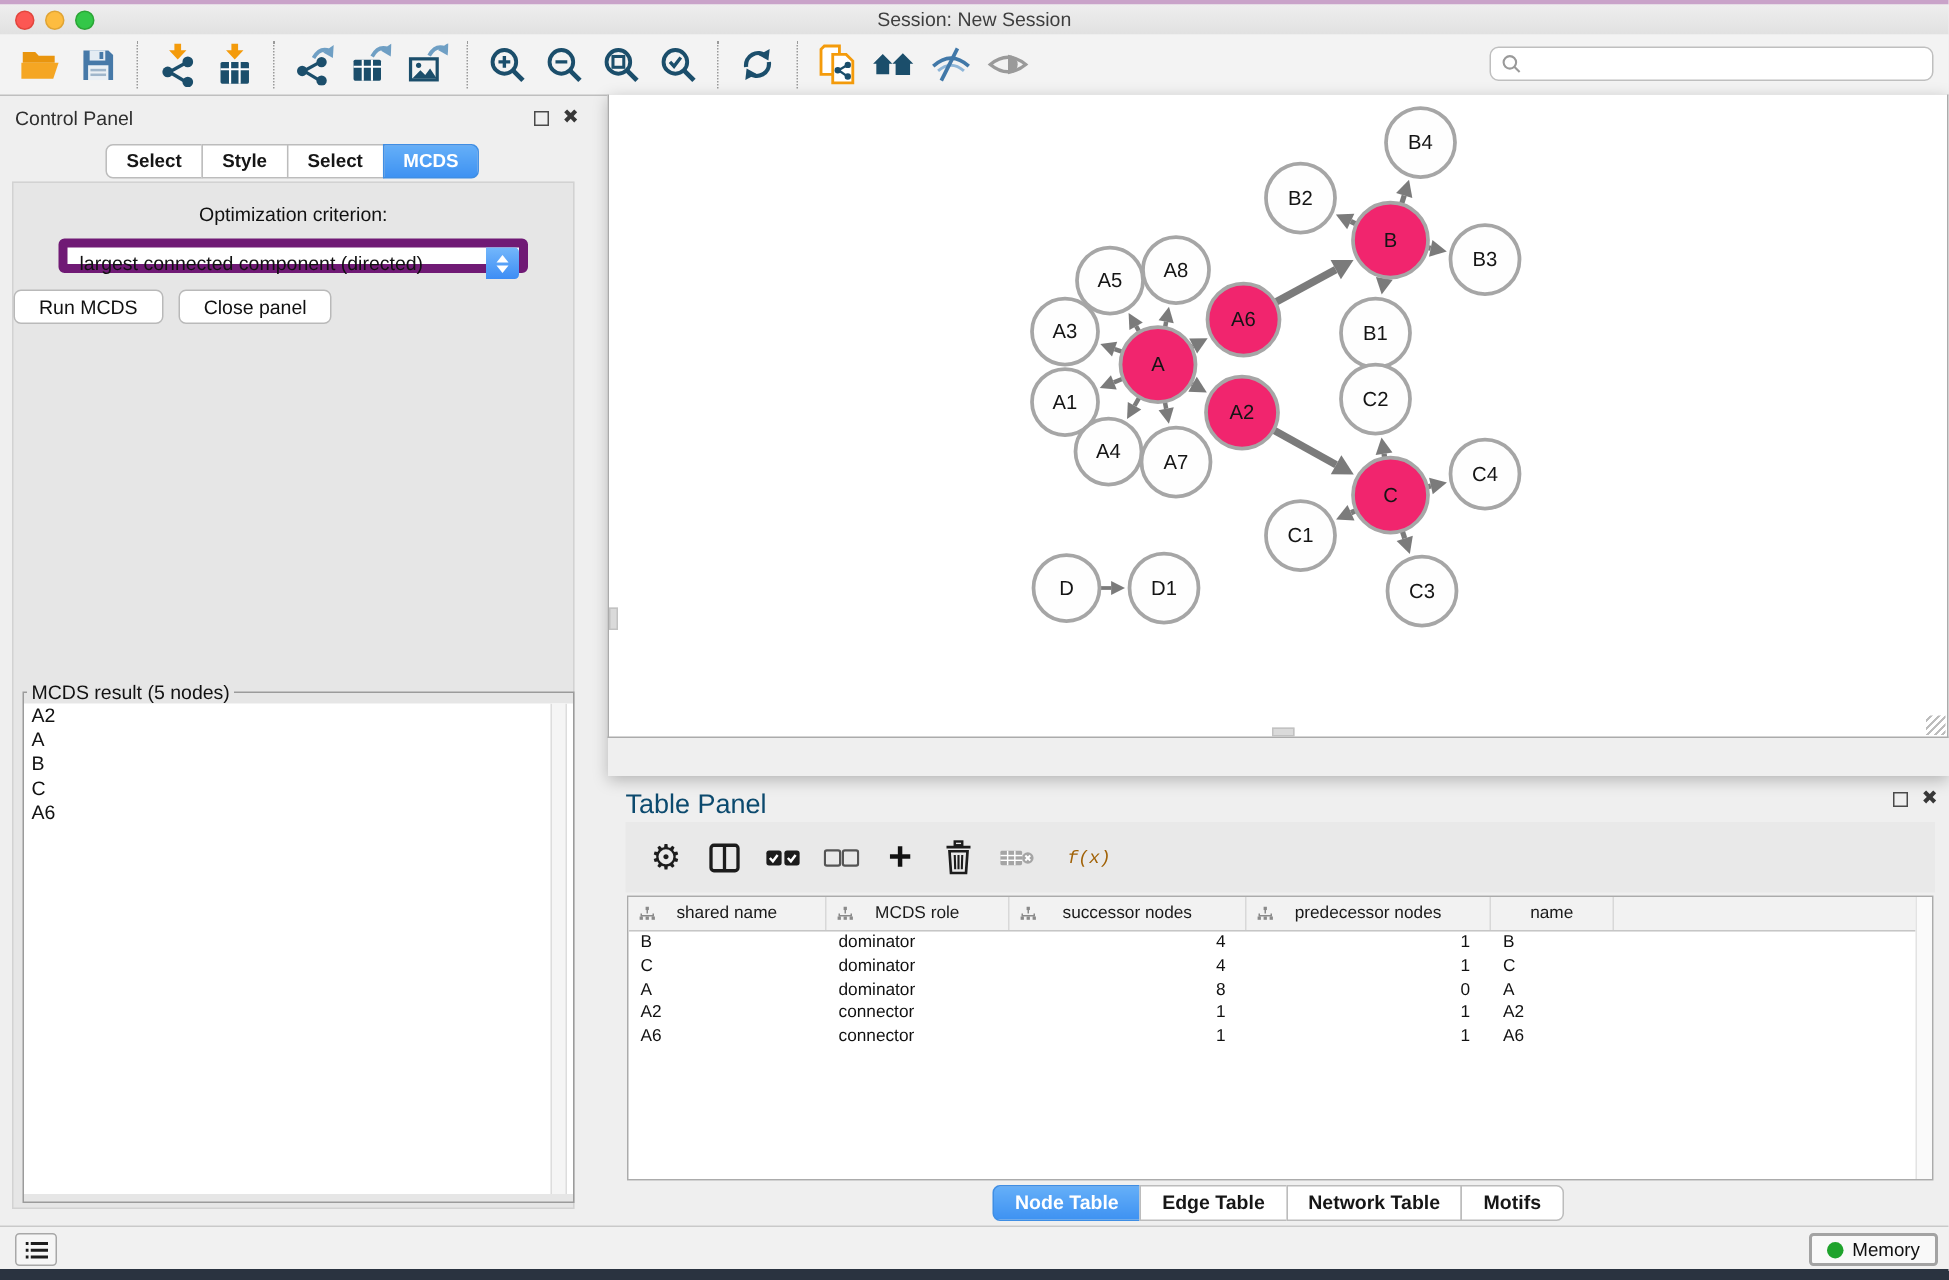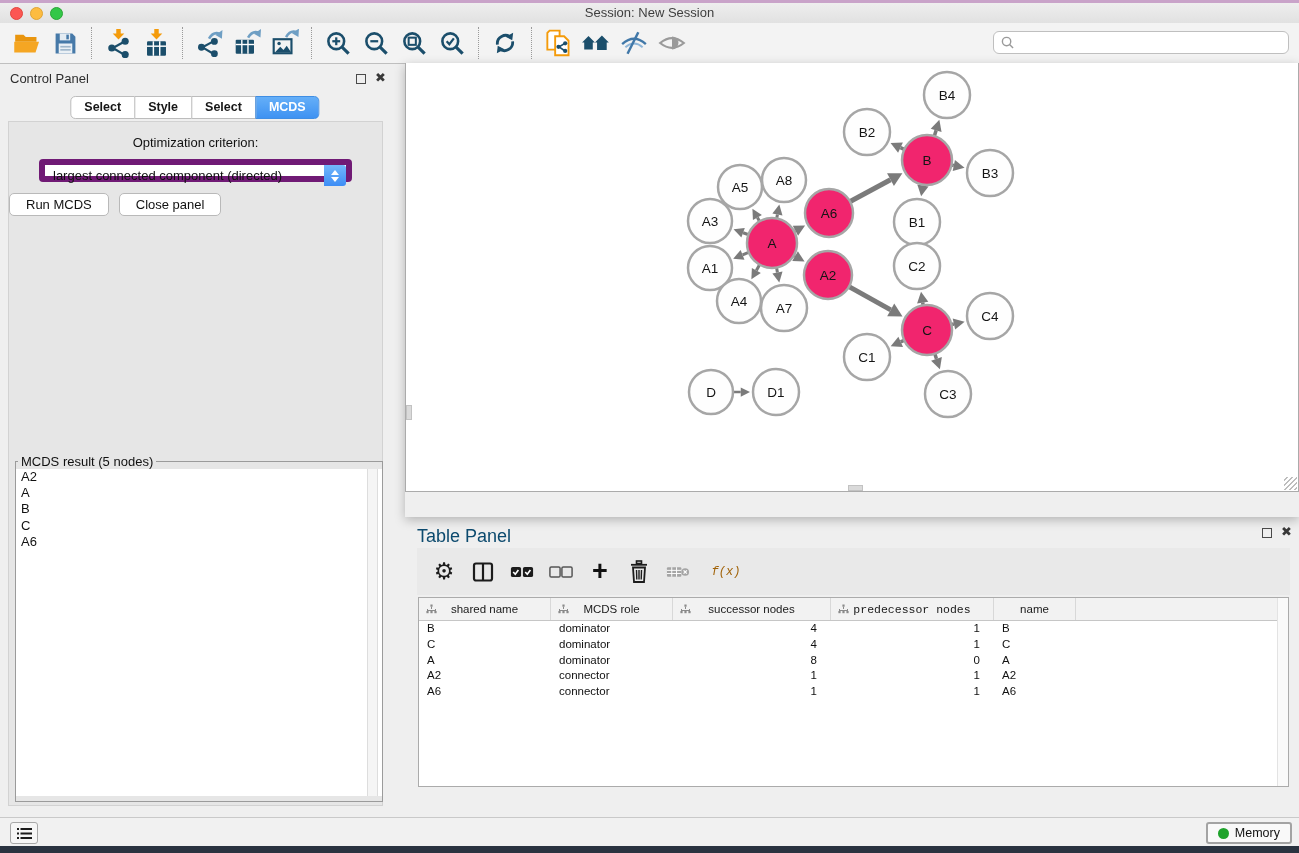--- a/index.html
+++ b/index.html
@@ -475,21 +475,21 @@
               <line x1="5.5" y1="2.7" x2="5.5" y2="5" stroke="#8A8A8A" stroke-width="1"></line>
               <line x1="1.5" y1="6.5" x2="9.5" y2="6.5" stroke="#8A8A8A" stroke-width="1"></line>
               <line x1="1.5" y1="5" x2="1.5" y2="7" stroke="#8A8A8A" stroke-width="1"></line>
               <line x1="9.5" y1="5" x2="9.5" y2="7" stroke="#8A8A8A" stroke-width="1"></line>
               <rect x="0.4" y="7" width="2.2" height="2.2" fill="#8A8A8A"></rect>
               <rect x="4.4" y="7" width="2.2" height="2.2" fill="#8A8A8A"></rect>
               <rect x="8.4" y="7" width="2.2" height="2.2" fill="#8A8A8A"></rect>
             </svg></span>
           <span>successor nodes</span>
         </div>
-        <div class="col-h" style="width: 163px; font-family: Liberation Mono, monospace;">
+        <div class="col-h" style="width: 163px;">
           <span class="h-icon"><svg width="11" height="10" viewBox="0 0 11 10">
               <rect x="4.4" y="0.5" width="2.2" height="2.2" fill="#8A8A8A"></rect>
               <line x1="5.5" y1="2.7" x2="5.5" y2="5" stroke="#8A8A8A" stroke-width="1"></line>
               <line x1="1.5" y1="6.5" x2="9.5" y2="6.5" stroke="#8A8A8A" stroke-width="1"></line>
               <line x1="1.5" y1="5" x2="1.5" y2="7" stroke="#8A8A8A" stroke-width="1"></line>
               <line x1="9.5" y1="5" x2="9.5" y2="7" stroke="#8A8A8A" stroke-width="1"></line>
               <rect x="0.4" y="7" width="2.2" height="2.2" fill="#8A8A8A"></rect>
               <rect x="4.4" y="7" width="2.2" height="2.2" fill="#8A8A8A"></rect>
               <rect x="8.4" y="7" width="2.2" height="2.2" fill="#8A8A8A"></rect>
             </svg></span>
@@ -531,20 +531,26 @@
         <div class="t-row">
           <div class="t-cell left" style="width: 132px;">A6</div>
           <div class="t-cell left" style="width: 122px;">connector</div>
           <div class="t-cell right" style="width: 158px;">1</div>
           <div class="t-cell right" style="width: 163px;">1</div>
           <div class="t-cell left" style="width: 82px;">A6</div>
         </div>
       </div>
     <div class="tbl-scroll"></div>
   </div>
+  <div class="tp-tabs" id="tp-tabs">
+      <div class="seg active">Node Table</div>
+      <div class="seg">Edge Table</div>
+      <div class="seg">Network Table</div>
+      <div class="seg">Motifs</div>
+    </div>
 
   <div class="statusbar">
     <span class="list-btn">
       <svg width="15" height="13" viewBox="0 0 15 13">
           <g fill="#1C1C1C">
             <rect x="0" y="1" width="2" height="2"></rect>
             <rect x="3.5" y="1" width="11.5" height="2"></rect>
             <rect x="0" y="5.5" width="2" height="2"></rect>
             <rect x="3.5" y="5.5" width="11.5" height="2"></rect>
             <rect x="0" y="10" width="2" height="2"></rect>

